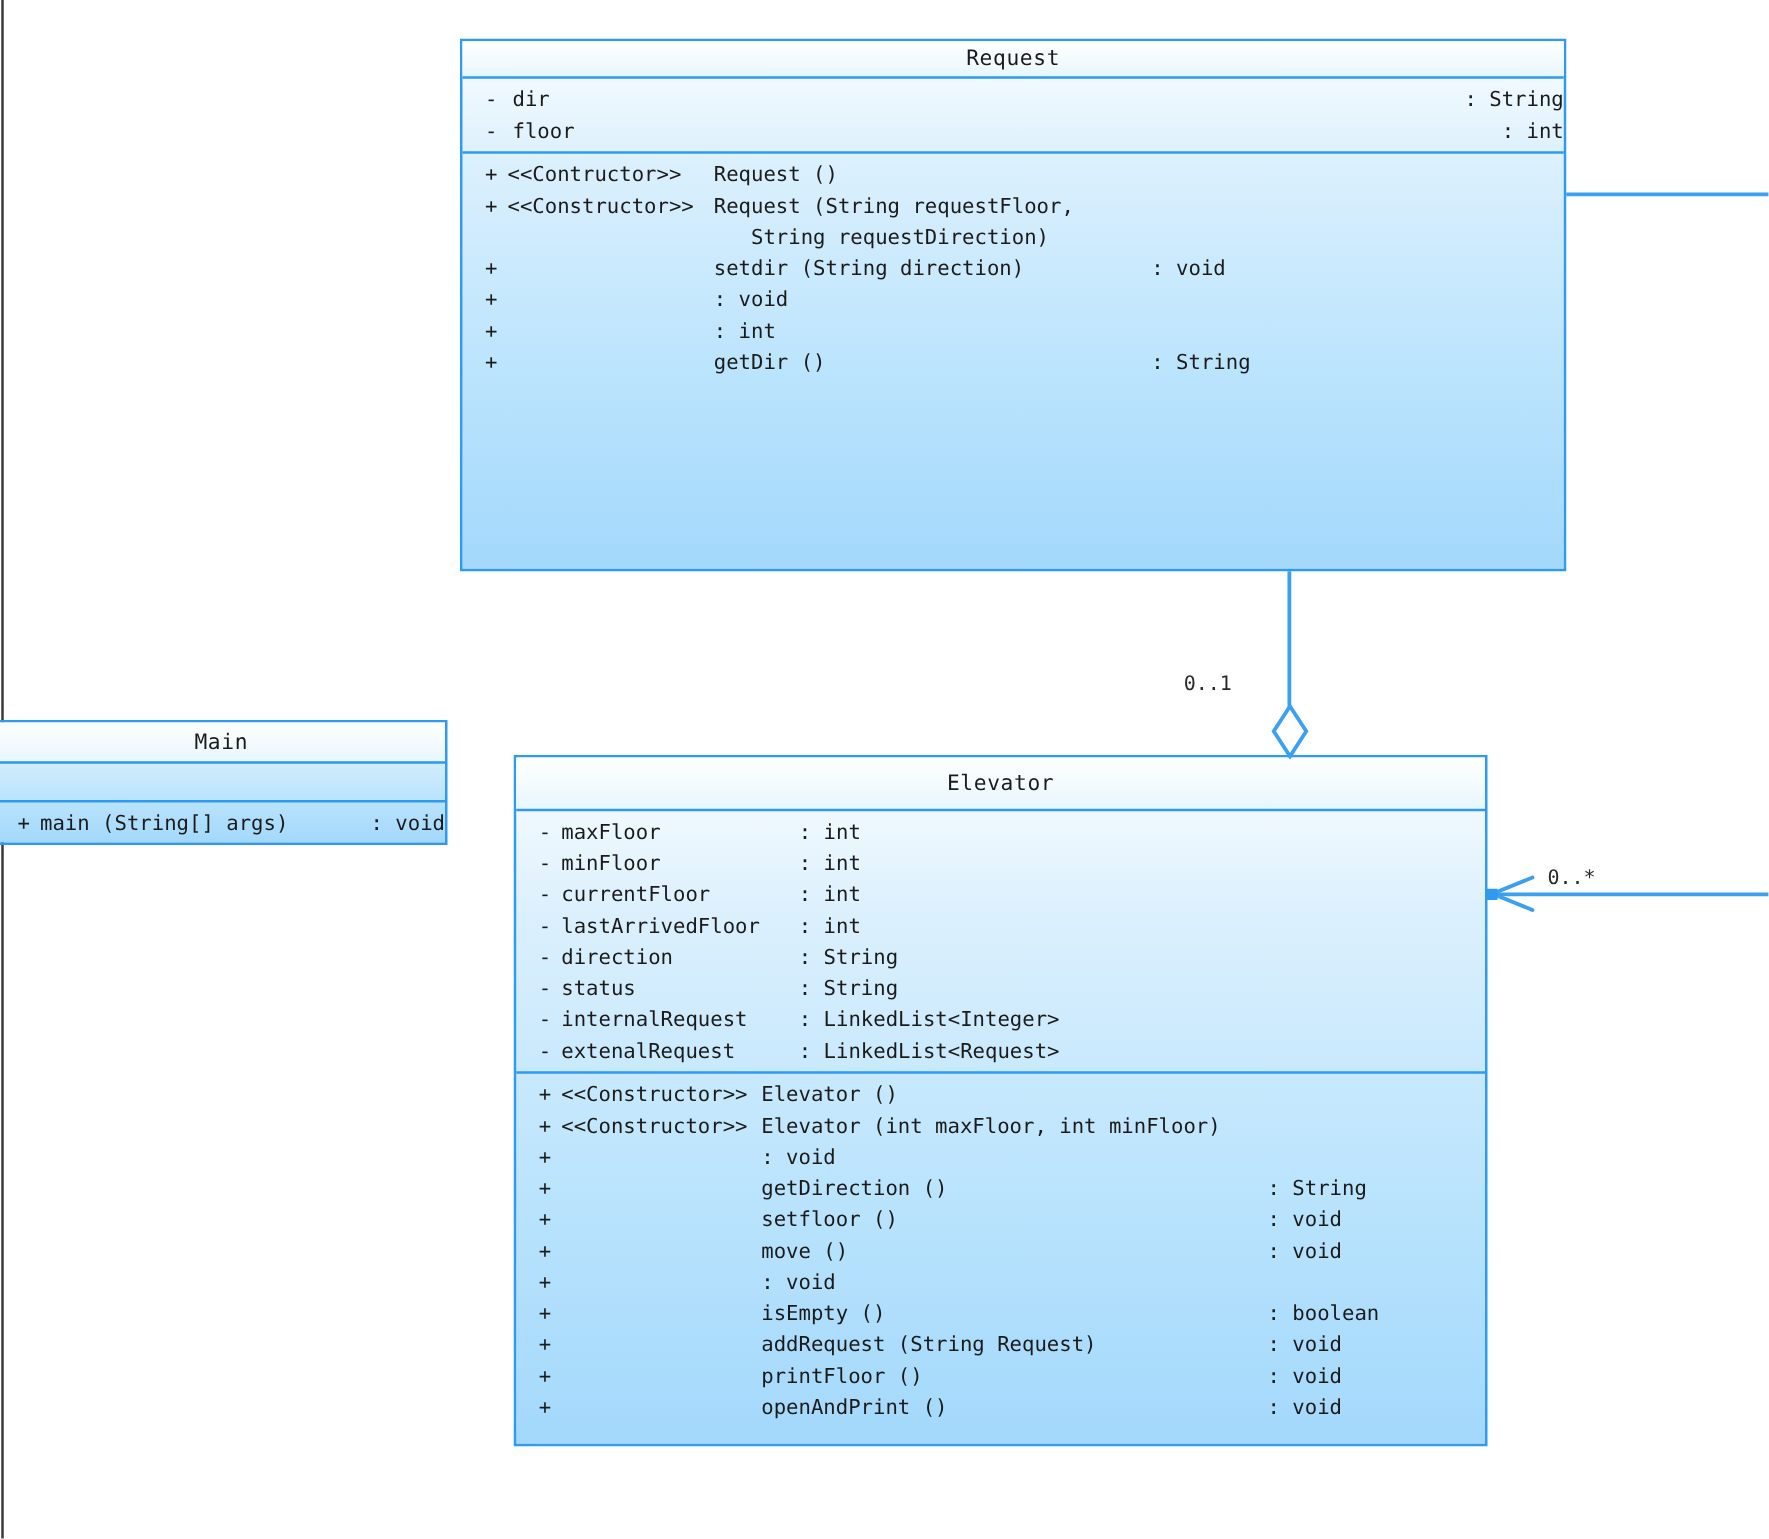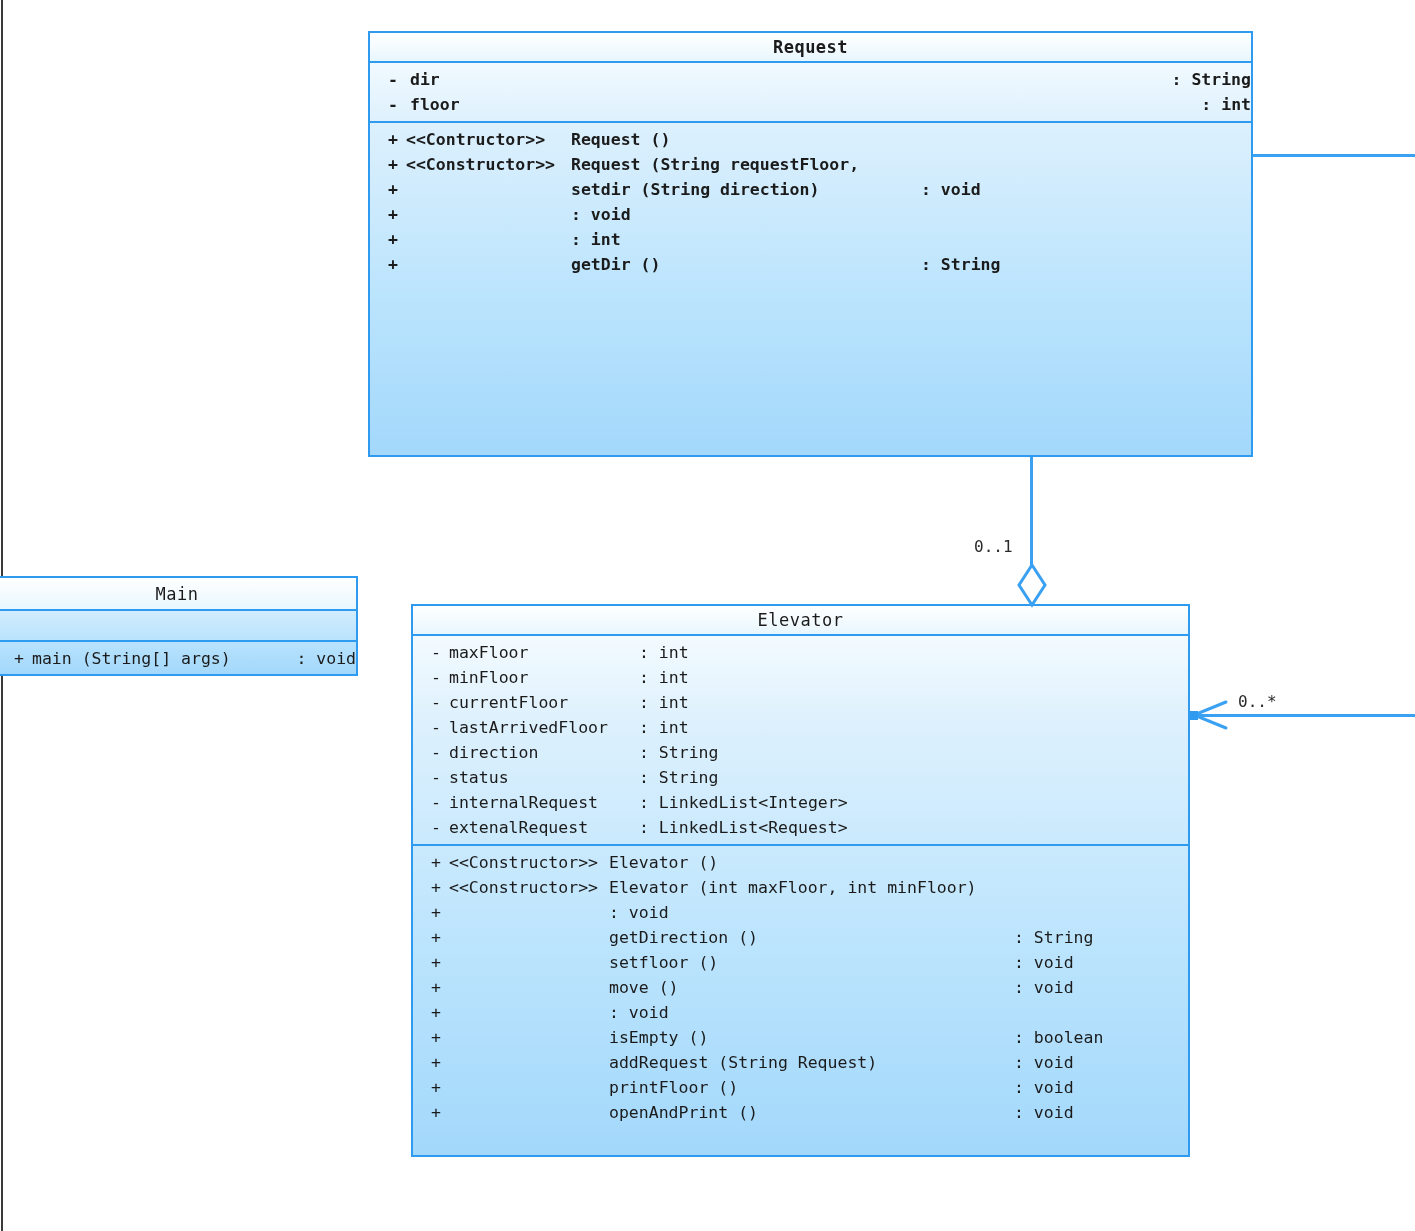--- a/index.html
+++ b/index.html
@@ -81,21 +81,20 @@
     white-space: pre;
     text-align: left;
   }
 
   
   #request-class {
     left: 368px;
     top: 31px;
     width: 885px;
     height: 426px;
-    font-weight: bold;
   }
   #request-class .uml-header { height: 30px; }
   #request-attrs { padding-left: 10px; }
   #request-attrs .sig { padding-left: 4px; }
   #request-methods { padding-left: 10px; }
   #request-methods .stereo { width: 165px; flex: 0 0 165px; }
   #request-methods .sig { width: 350px; flex: 0 0 350px; }
 
   
   #main-class {
@@ -108,21 +107,21 @@
   #main-empty-attrs { height: 31px; }
   #main-methods { padding-left: 8px; }
 
   
   #elevator-class {
     left: 411px;
     top: 604px;
     width: 779px;
     height: 553px;
   }
-  #elevator-class .uml-header { height: 30px; }
+  #elevator-class .uml-header { height: 43px; }
   #elevator-attrs { padding-left: 10px; }
   #elevator-attrs .sig { width: 190px; flex: 0 0 190px; }
   #elevator-methods { padding-left: 10px; }
   #elevator-methods .stereo { width: 160px; flex: 0 0 160px; }
   #elevator-methods .sig { width: 405px; flex: 0 0 405px; }
 
   
   .conn-line {
     position: absolute;
     background: #3aa0f2;
@@ -167,20 +166,26 @@
         <span class="sig">Request ()</span>
         <span class="rettype"></span>
       </div>
       <div class="uml-row">
         <span class="vis">+</span>
         <span class="stereo">&lt;&lt;Constructor&gt;&gt;</span>
         <span class="sig">Request (String requestFloor,</span>
         <span class="rettype"></span>
       </div>
       <div class="uml-row">
+        <span class="vis"></span>
+        <span class="stereo"></span>
+        <span class="sig">   String requestDirection)</span>
+        <span class="rettype"></span>
+      </div>
+      <div class="uml-row">
         <span class="vis">+</span>
         <span class="stereo"></span>
         <span class="sig">setdir (String direction)</span>
         <span class="rettype">: void</span>
       </div>
       <div class="uml-row">
         <span class="vis">+</span>
         <span class="stereo"></span>
         <span class="rettype">: void</span>
       </div>
@@ -319,21 +324,21 @@
         <span class="sig">openAndPrint ()</span>
         <span class="rettype">: void</span>
       </div>
     </div>
   </div>
 
   <div class="conn-line" id="agg-vline" style="left:1030px; top:457px; width:3px; height:110px;"></div>
   <svg class="diamond-svg" style="left:1014px; top:563px; width:36px; height:44px;" viewBox="0 0 36 44">
     <polygon points="18,2 31,22 18,42 5,22" fill="#ffffff" stroke="#3aa0f2" stroke-width="3"></polygon>
   </svg>
-  <div class="conn-label" style="left:974px; top:537px;">0..1</div>
+  <div class="conn-label" style="left:947px; top:537px;">0..1</div>
 
   <div class="conn-line" id="assoc-hline" style="left:1190px; top:714px; width:225px; height:3px;"></div>
   <svg class="arrow-svg" style="left:1186px; top:698px; width:46px; height:36px;" viewBox="0 0 46 36">
     <polyline points="40,4 8,17 40,30" fill="none" stroke="#3aa0f2" stroke-width="3" stroke-linecap="round"></polyline>
     <rect x="3" y="13" width="9" height="9" fill="#2e9bf0"></rect>
   </svg>
   <div class="conn-label" style="left:1238px; top:692px;">0..*</div>
 
   <div class="conn-line" id="request-right-line" style="left:1253px; top:154px; width:162px; height:3px;"></div>
 

